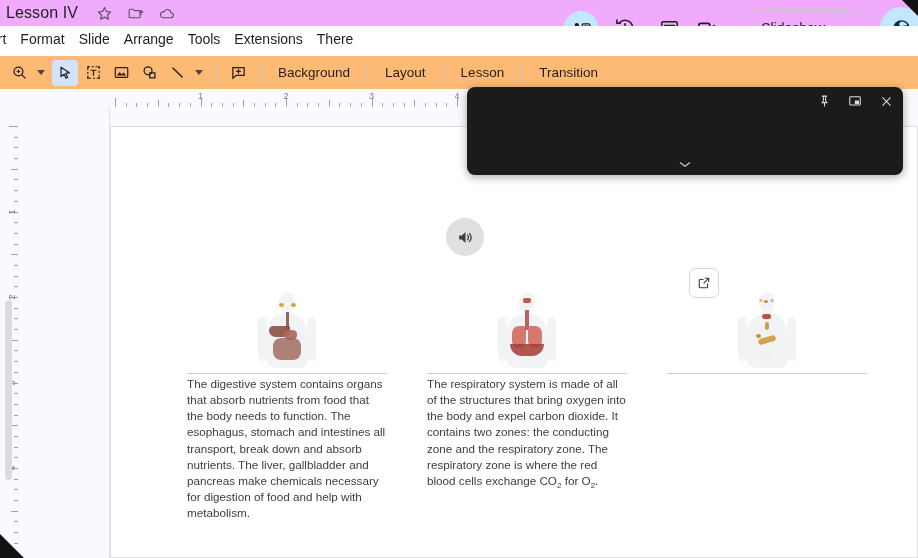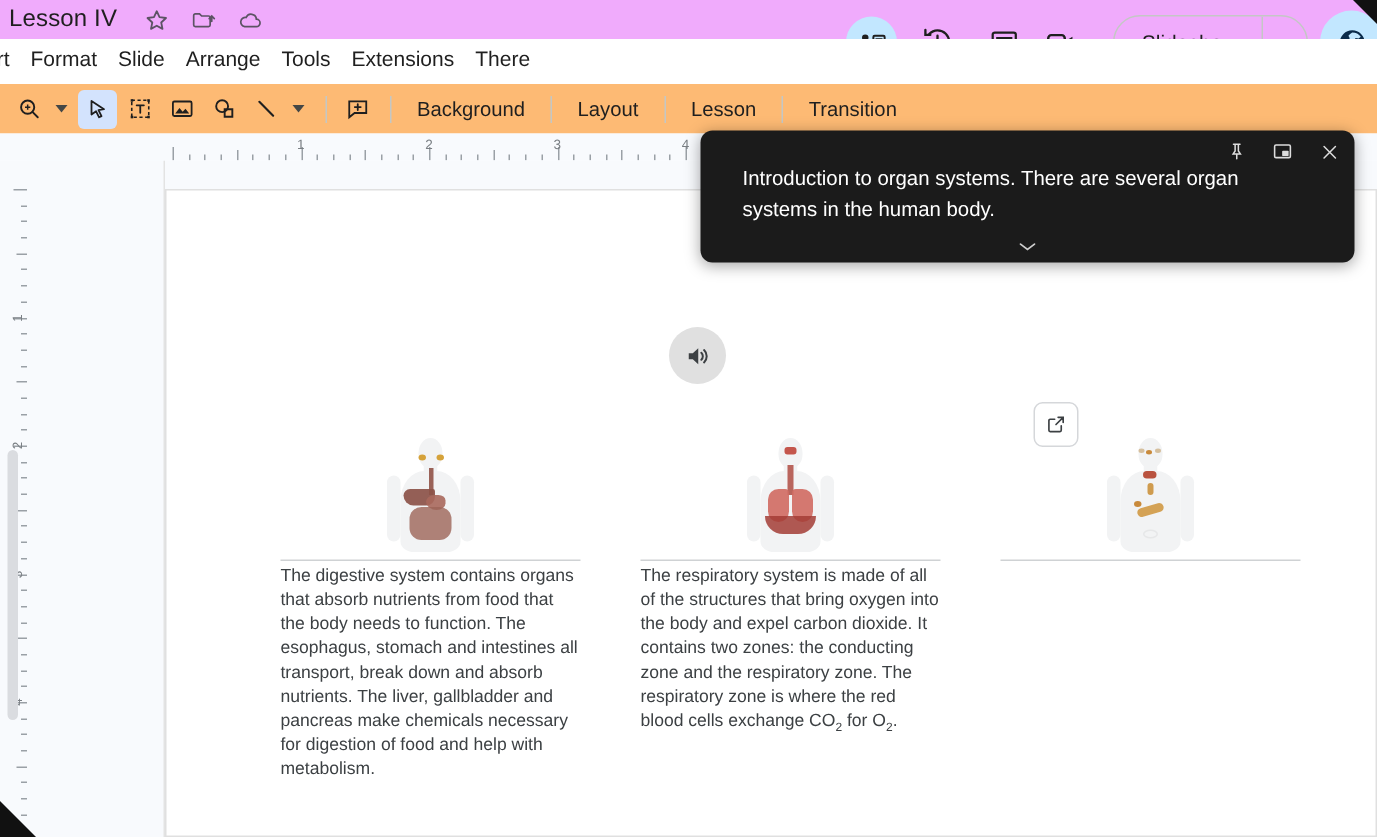--- a/index.html
+++ b/index.html
@@ -575,21 +575,20 @@
           <rect x="3" y="4.6" width="18" height="14.4" rx="1.6"></rect>
           <rect x="11.6" y="11" width="7.4" height="6.2" rx="1" fill="#dddddd" stroke="none"></rect>
         </svg>
       </span>
       <span class="cap-ctrl">
         <svg width="13" height="13" viewBox="0 0 24 24" fill="none" stroke="#dddddd" stroke-width="1.9" stroke-linecap="round">
           <path d="M5 5l14 14M19 5L5 19"></path>
         </svg>
       </span>
     </div>
-    <div class="cap-text">Introduction to organ systems. There are several organ systems in the human body.</div>
     <div class="cap-expand">
       <svg width="14" height="9" viewBox="0 0 24 14" fill="none" stroke="#cccccc" stroke-width="2" stroke-linecap="round">
         <path d="M4 4l8 6 8-6"></path>
       </svg>
     </div>
   </div>
 
   <div class="corner-tri"></div>
   <div class="corner-tr"></div>
 </div>

